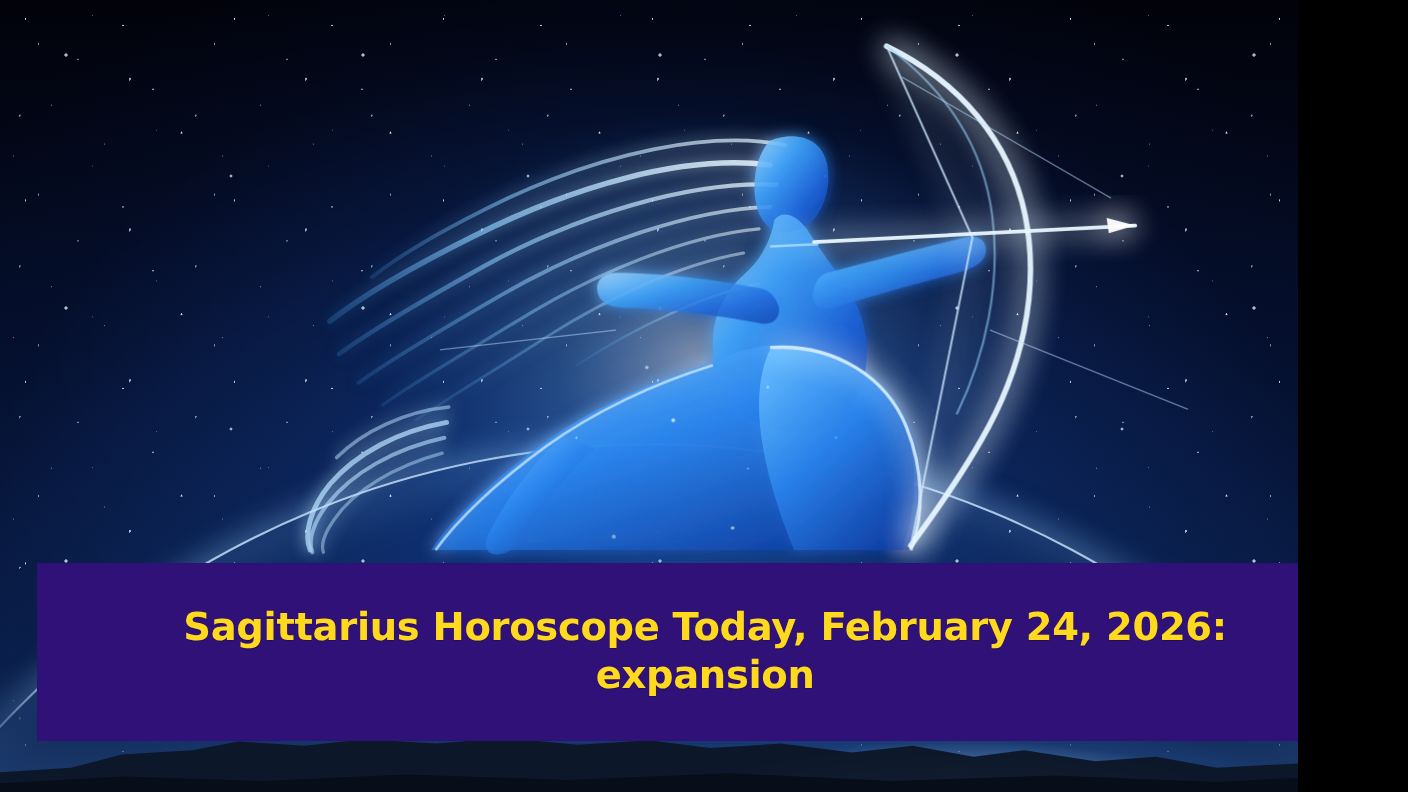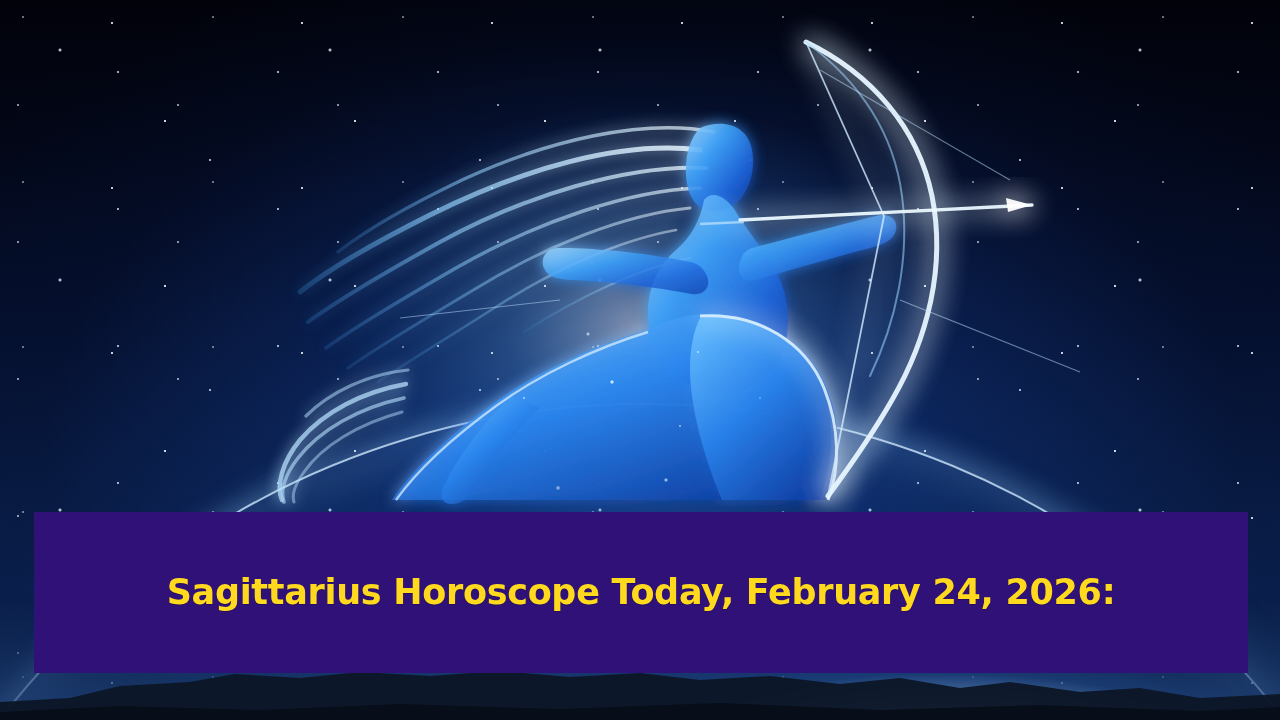--- a/index.html
+++ b/index.html
@@ -1,19 +1,19 @@
 <!DOCTYPE html>
 <html><head>
 <meta charset="utf-8">
 <title>Sagittarius Horoscope</title>
 <style>
   html,body{margin:0;padding:0;background:#000;}
   body{width:1280px;height:720px;overflow:hidden;font-family:"Liberation Sans",sans-serif;}
 
-  #stage{position:relative;width:1280px;height:720px;overflow:hidden;background:#02030c;}
+  #stage{position:relative;width:1180px;height:720px;overflow:hidden;background:#02030c;}
 
   
   .sky{position:absolute;inset:0;
     background:
       radial-gradient(ellipse 900px 620px at 50% 62%, rgba(20,62,140,.78) 0%, rgba(12,38,96,.55) 38%, rgba(5,16,48,.25) 66%, rgba(0,0,0,0) 85%),
       radial-gradient(ellipse 1400px 900px at 50% 95%, rgba(30,78,150,.45) 0%, rgba(6,18,52,.18) 55%, rgba(0,0,0,0) 80%),
       linear-gradient(180deg,#01020a 0%,#030718 22%,#05102e 46%,#071a42 66%,#0a2050 82%,#081630 100%);
   }
 
   
@@ -224,16 +224,17 @@
   <div class="ridge">
     <svg viewBox="0 0 1280 52" preserveAspectRatio="none" xmlns="http://www.w3.org/2000/svg" aria-hidden="true">
       <path d="M0 34 L70 30 L120 18 L190 14 L235 6 L300 10 L360 4 L430 8 L500 3 L570 9 L640 5 L700 12 L770 8 L840 16 L900 10 L960 20 L1010 14 L1080 24 L1140 20 L1200 30 L1280 26 L1280 52 L0 52 Z" fill="#0c1626" opacity=".95"></path>
       <path d="M0 44 L120 38 L260 42 L400 36 L560 41 L720 35 L880 42 L1040 37 L1200 43 L1280 39 L1280 52 L0 52 Z" fill="#070d18" opacity=".95"></path>
     </svg>
   </div>
 
   <div class="banner">
     <h1 class="headline">
       <span class="ln">Sagittarius Horoscope Today, February 24, 2026:</span>
+      <span class="ln">expansion</span>
     </h1>
   </div>
 
 </div>
 
 </body></html>

